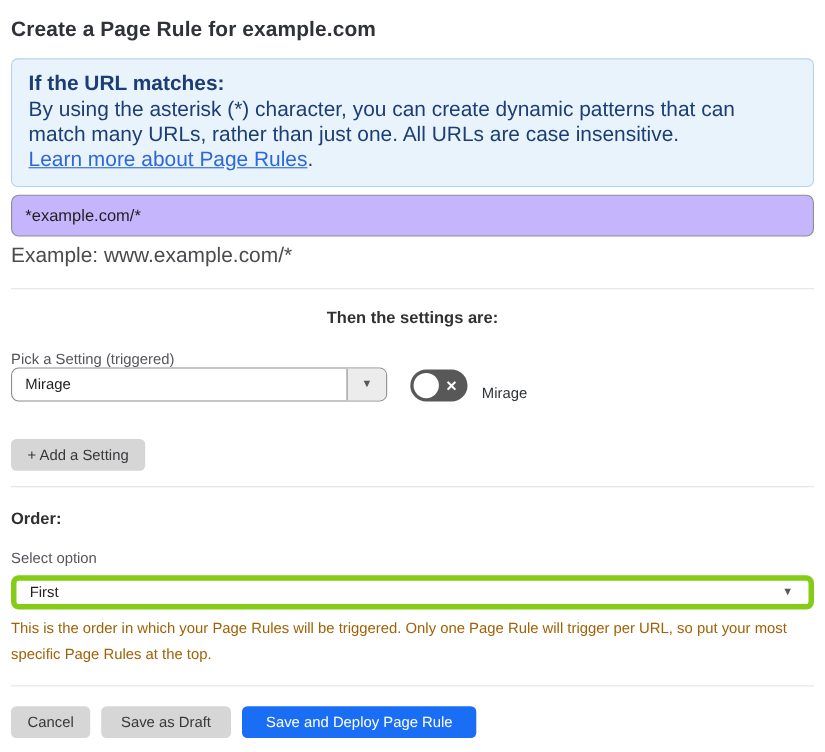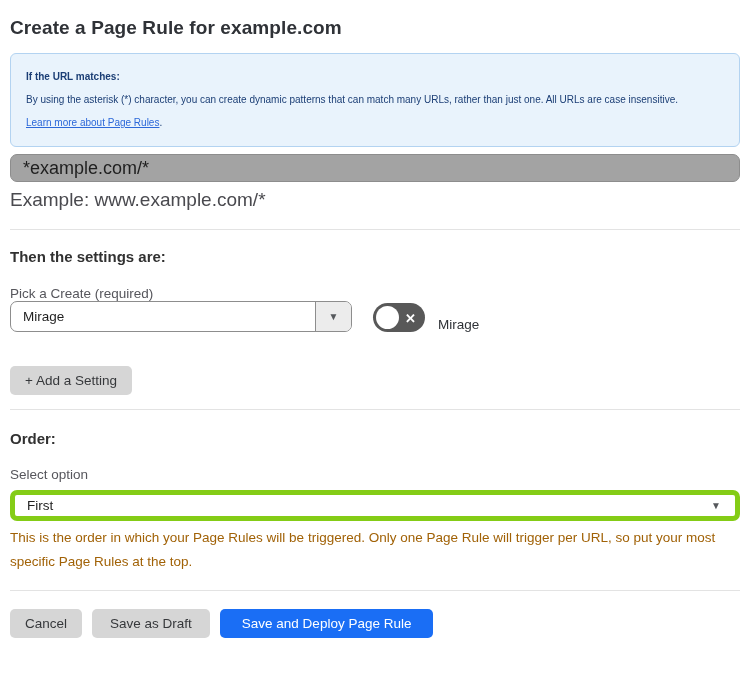--- a/index.html
+++ b/index.html
@@ -20,21 +20,21 @@
     color: #2f3237;
     letter-spacing: 0.1px;
   }
 
   .info-box {
     margin-top: 14px;
     background: #e9f3fc;
     border: 1px solid #b3d3f1;
     border-radius: 6px;
     padding: 11px 15px 12px 15px;
-    font-size: 10px;
+    font-size: 19px;
     line-height: 23px;
     color: #1b3e75;
   }
   .info-heading { font-weight: 700; }
   .info-body { max-width: 690px; }
   .info-link {
     color: #2c68d9;
     text-decoration: underline;
     cursor: pointer;
   }
@@ -43,28 +43,28 @@
   .field-label {
     font-size: 13.5px;
     color: #56565c;
   }
   .label-url { margin-top: 22px; }
 
   .text-input {
     display: block;
     margin-top: 7px;
     width: 730px;
-    height: 28px;
+    height: 38px;
     border: 1px solid #8d8d8d;
     border-radius: 7px;
     padding: 0 12px;
     font-family: "Liberation Sans", sans-serif;
-    font-size: 18px;
+    font-size: 15px;
     color: #1f1f1f;
-    background: #a3a3a3;
+    background: #c4b5fd;
     outline: none;
   }
 
   .helper-text {
     margin-top: 6px;
     font-size: 19px;
     color: #4a4a4f;
     line-height: 24px;
   }
 
@@ -75,21 +75,21 @@
   }
   .divider-1 { margin-top: 17px; }
   .divider-2 { margin-top: 14px; }
   .divider-3 { margin-top: 16px; }
 
   .section-heading {
     font-size: 15px;
     font-weight: 700;
     color: #313131;
   }
-  .heading-settings { margin-top: 18px; }
+  .heading-settings { margin-top: 18px; text-align: center; }
   .heading-order { margin-top: 20px; }
   .label-pick { margin-top: 21px; }
   .label-order { margin-top: 20px; }
 
   .setting-row {
     margin-top: 0;
     display: flex;
     align-items: flex-end;
   }
 
@@ -234,21 +234,21 @@
       <a class="info-link">Learn more about Page Rules</a><span class="info-link-suffix">.</span>
     </div>
   </div>
 
   <input class="text-input" type="text" value="*example.com/*" style="">
   <div class="helper-text">Example: www.example.com/*</div>
 
   <hr class="divider divider-1">
 
   <div class="section-heading heading-settings">Then the settings are:</div>
-  <div class="field-label label-pick">Pick a Create (required)</div>
+  <div class="field-label label-pick">Pick a Setting (triggered)</div>
 
   <div class="setting-row">
     <div class="select-box">
       <div class="select-value">Mirage</div>
       <div class="select-arrow-seg">
         <span class="caret">▼</span>
       </div>
     </div>
     <div class="toggle">
       <span class="toggle-knob"></span>

